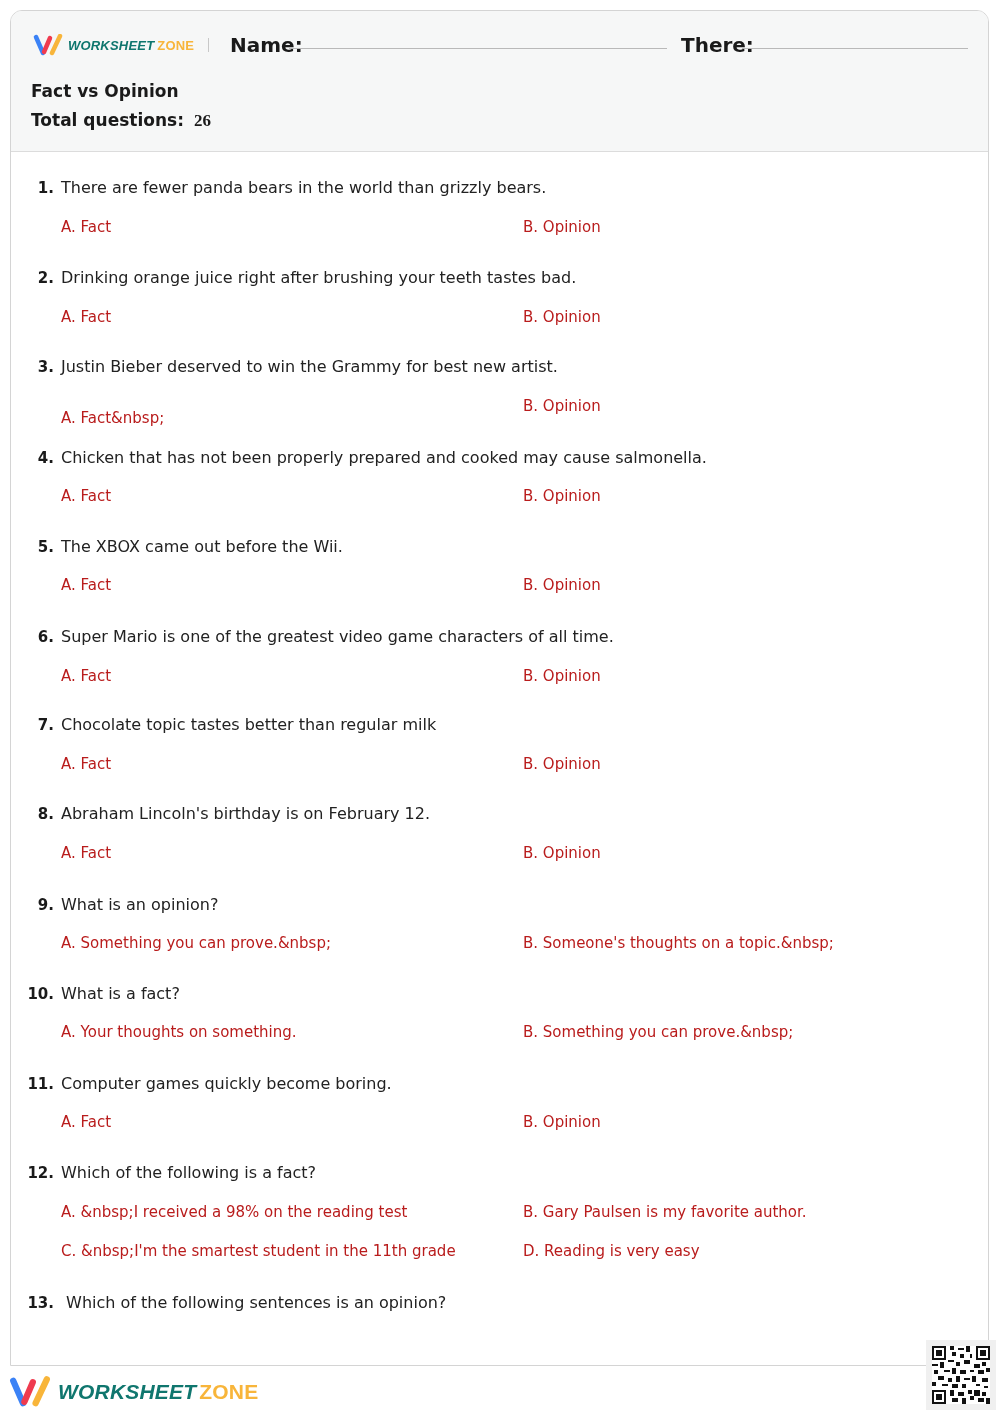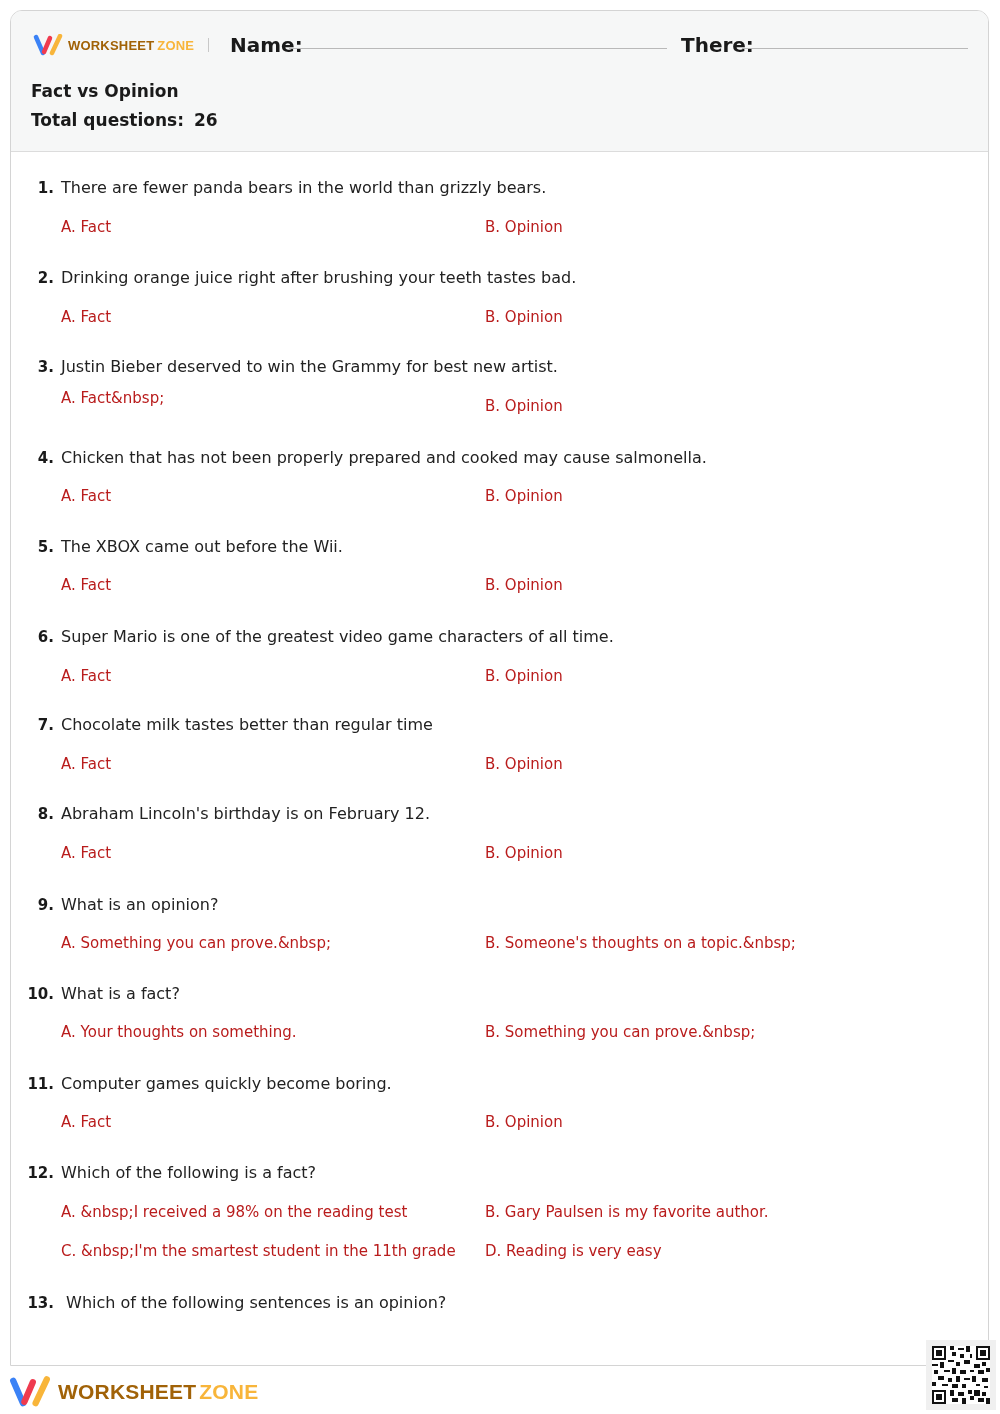--- a/index.html
+++ b/index.html
@@ -11,38 +11,38 @@
       border: 1px solid #d4d4d4; border-radius: 12px 12px 0 0; border-bottom: 1px solid #d4d4d4;
       overflow: hidden; background: #fff;
     }
     .card-header {
       height: 141px; background: #f6f7f7; border-bottom: 1px solid #dcdcdc;
       position: relative;
     }
     .logo-row { position: absolute; left: 22px; top: 22px; height: 24px; display: flex; align-items: center; }
     .logo-mark { width: 30px; height: 22px; position: relative; }
     .logo-text { font-family: "Liberation Sans", sans-serif; font-weight: bold; font-size: 13px; letter-spacing: 0.2px; margin-left: 5px; }
-    .logo-text .w { color: #a16207; }
+    .logo-text .w { color: #0f766e; font-style: italic; }
     .logo-text .z { color: #f8b53a; margin-left: 3px; }
     .logo-sep { width: 1px; height: 14px; background: #c8c8c8; margin-left: 14px; }
 
     .field-label { position: absolute; top: 22px; font-weight: bold; font-size: 20px; color: #1a1a1a; font-family: "DejaVu Sans", sans-serif; }
     .field-line { position: absolute; top: 37px; height: 1px; background: #b9b9b9; }
 
     .title { position: absolute; left: 20px; top: 70px; font-weight: bold; font-size: 17px; color: #1a1a1a; }
     .total { position: absolute; left: 20px; top: 99px; font-weight: bold; font-size: 17px; color: #1a1a1a; }
-    .total .count { margin-left: 10px; }
+    .total .count { margin-left: 10px; font-family: Liberation Serif, serif; }
 
     .questions { position: absolute; left: 0; top: 141px; width: 100%; }
     .q { position: absolute; left: 0; width: 100%; }
     .q-num { position: absolute; right: calc(100% - 43px); font-weight: bold; font-size: 15px; color: #1a1a1a; text-align: right; white-space: nowrap; top: 1px; }
     .q-text { position: absolute; left: 50px; font-size: 16px; color: #222; white-space: nowrap; }
     .opt { position: absolute; font-size: 15px; color: #b91c1c; white-space: nowrap; }
     .opt.a, .opt.c { left: 50px; }
-    .opt.b, .opt.d { left: 474px; }
+    .opt.b, .opt.d { left: 512px; }
 
     .footer { position: absolute; left: 0; top: 1366px; width: 1000px; height: 48px; }
     .footer-logo { position: absolute; left: 9px; top: 10px; display: flex; align-items: center; }
     .footer-logo .logo-text { font-size: 21px; margin-left: 7px; }
     .scan-text { position: absolute; left: 557px; top: 14px; font-size: 25px; color: #2a2a2a; font-family: "DejaVu Sans", sans-serif; letter-spacing: 0.3px; }
     .qr { position: absolute; left: 926px; top: -26px; width: 70px; height: 70px; background: #f0f0f0; padding: 6px; }
   </style>
 </head>
 <body>
 
@@ -84,21 +84,21 @@
     <div class="q" style="top:116px;">
       <span class="q-num">2.</span>
       <span class="q-text">Drinking orange juice right after brushing your teeth tastes bad.</span>
       <span class="opt a" style="top:40px;">A. Fact</span>
       <span class="opt b" style="top:40px;">B. Opinion</span>
     </div>
 
     <div class="q" style="top:205px;">
       <span class="q-num">3.</span>
       <span class="q-text">Justin Bieber deserved to win the Grammy for best new artist.</span>
-      <span class="opt a" style="top:32px;">A. Fact&amp;nbsp;</span>
+      <span class="opt a" style="top:52px;">A. Fact&amp;nbsp;</span>
       <span class="opt b" style="top:40px;">B. Opinion</span>
     </div>
 
     <div class="q" style="top:296px;">
       <span class="q-num">4.</span>
       <span class="q-text">Chicken that has not been properly prepared and cooked may cause salmonella.</span>
       <span class="opt a" style="top:39px;">A. Fact</span>
       <span class="opt b" style="top:39px;">B. Opinion</span>
     </div>
 
@@ -111,21 +111,21 @@
 
     <div class="q" style="top:475px;">
       <span class="q-num">6.</span>
       <span class="q-text">Super Mario is one of the greatest video game characters of all time.</span>
       <span class="opt a" style="top:40px;">A. Fact</span>
       <span class="opt b" style="top:40px;">B. Opinion</span>
     </div>
 
     <div class="q" style="top:563px;">
       <span class="q-num">7.</span>
-      <span class="q-text">Chocolate milk tastes better than regular time</span>
+      <span class="q-text">Chocolate topic tastes better than regular milk</span>
       <span class="opt a" style="top:40px;">A. Fact</span>
       <span class="opt b" style="top:40px;">B. Opinion</span>
     </div>
 
     <div class="q" style="top:652px;">
       <span class="q-num">8.</span>
       <span class="q-text">Abraham Lincoln's birthday is on February 12.</span>
       <span class="opt a" style="top:40px;">A. Fact</span>
       <span class="opt b" style="top:40px;">B. Opinion</span>
     </div>

